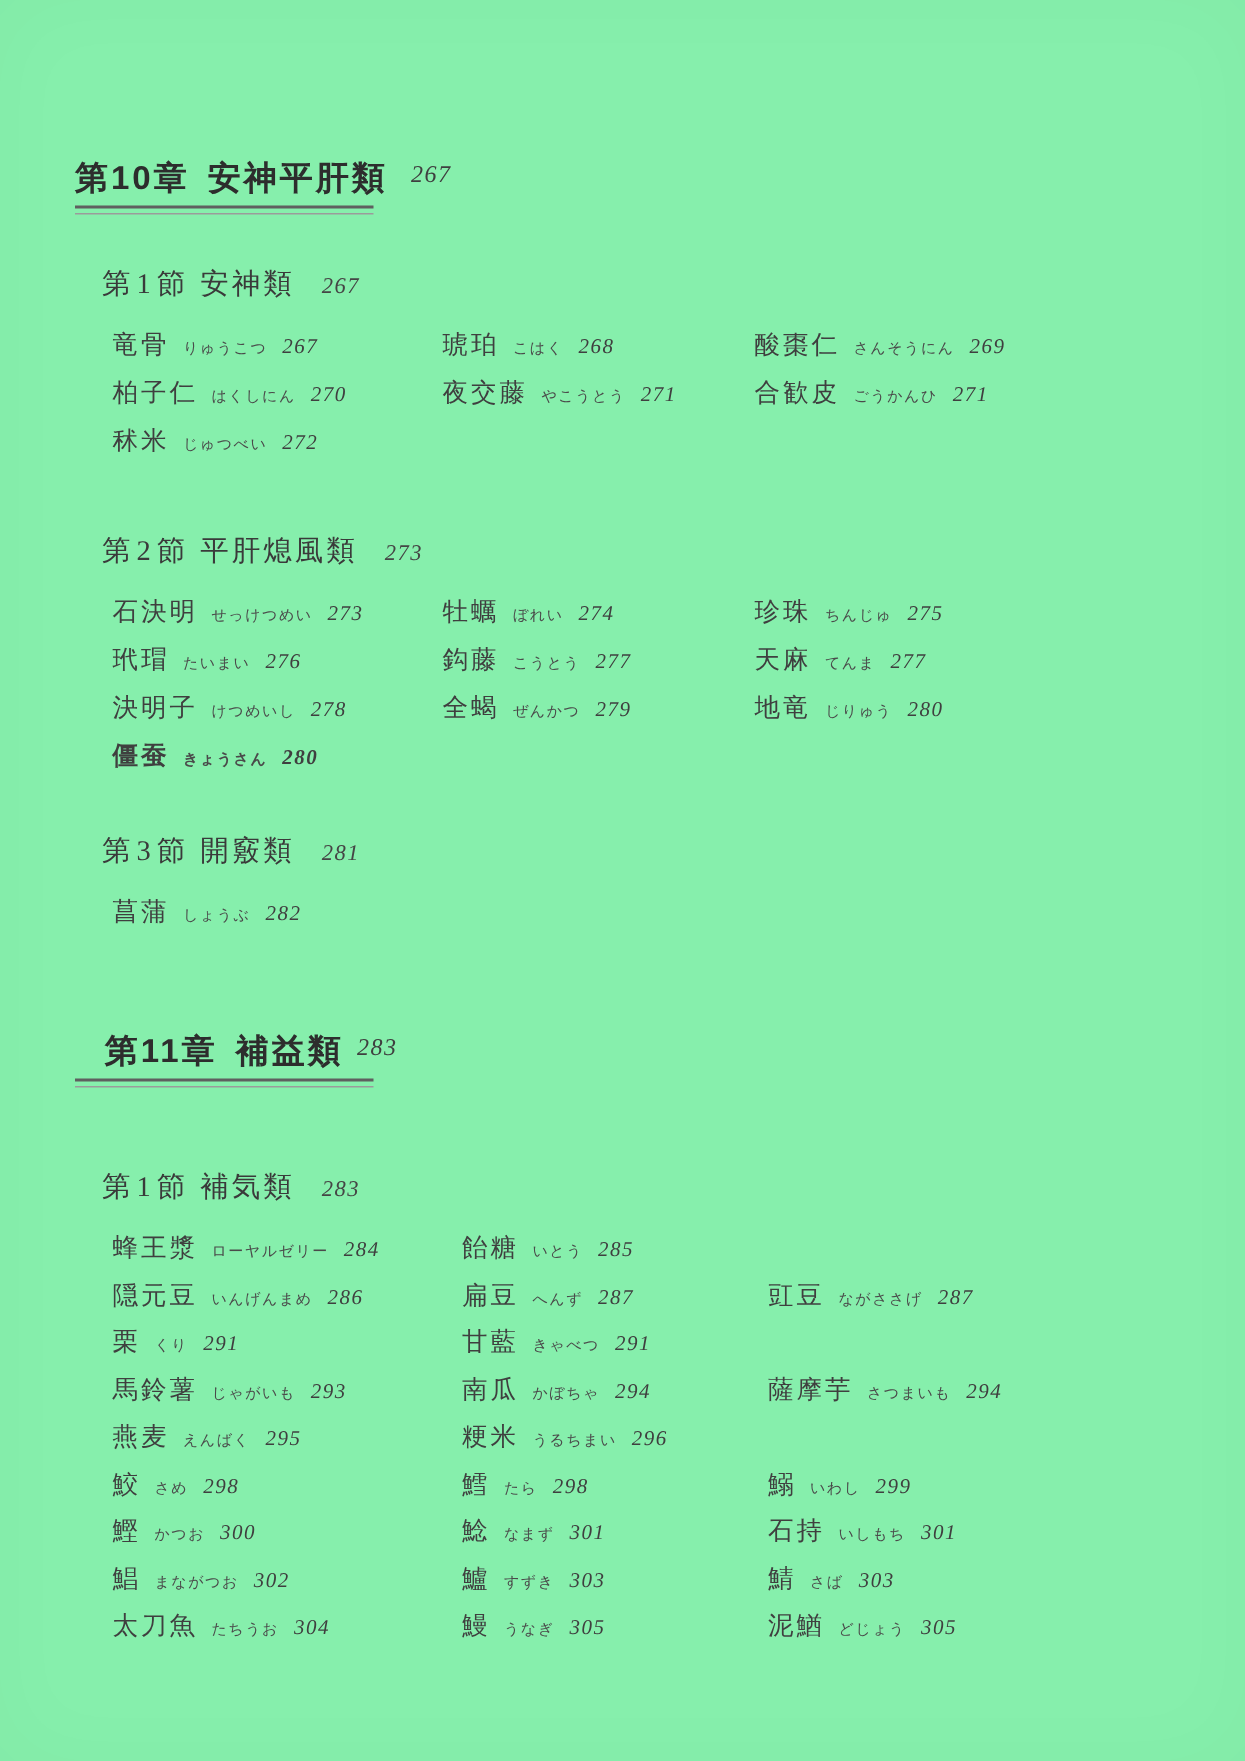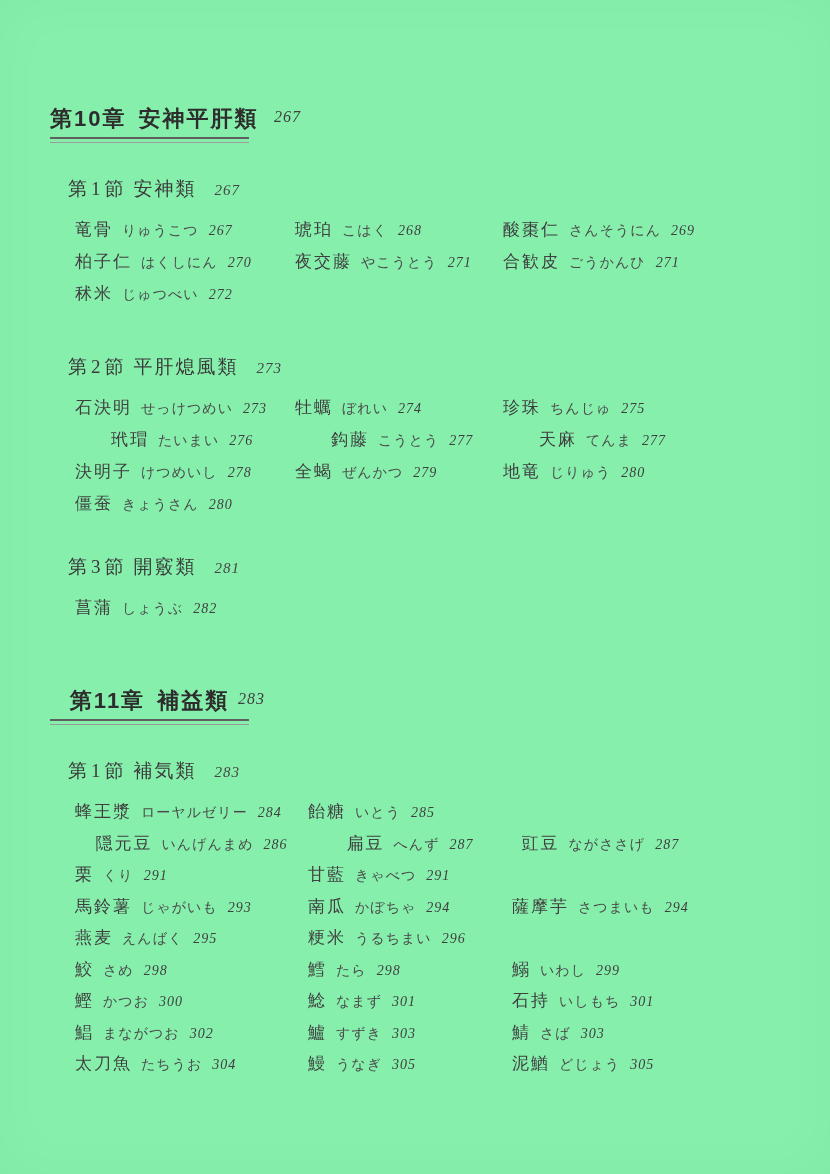--- a/index.html
+++ b/index.html
@@ -71,21 +71,21 @@
     display:grid;
     align-items:baseline;
   }
   .entry{white-space:nowrap;}
   .kanji{
     font-size:17px;
     color:#3f3f3f;
     letter-spacing:2px;
   }
   .kana{
-    font-size:14px;
+    font-size:10px;
     color:#4a4a4a;
     letter-spacing:1px;
     margin-left:9px;
   }
   .pnum{
     font-style:italic;
     font-size:14px;
     color:#3f3f3f;
     margin-left:10px;
     letter-spacing:1px;
@@ -144,21 +144,21 @@
             <span class="entry">
     <span class="kanji">石決明</span><span class="kana">せっけつめい</span><span class="pnum">273</span>
   </span>
             <span class="entry">
     <span class="kanji">牡蠣</span><span class="kana">ぼれい</span><span class="pnum">274</span>
   </span>
             <span class="entry">
     <span class="kanji">珍珠</span><span class="kana">ちんじゅ</span><span class="pnum">275</span>
   </span>
           </div>
-          <div class="row" style="grid-template-columns: 220px 208px auto; height: 32px; margin-left: 36px;">
+          <div class="row" style="grid-template-columns: 220px 208px auto; height: 32px;">
             <span class="entry">
     <span class="kanji">玳瑁</span><span class="kana">たいまい</span><span class="pnum">276</span>
   </span>
             <span class="entry">
     <span class="kanji">鈎藤</span><span class="kana">こうとう</span><span class="pnum">277</span>
   </span>
             <span class="entry">
     <span class="kanji">天麻</span><span class="kana">てんま</span><span class="pnum">277</span>
   </span>
           </div>
@@ -166,21 +166,21 @@
             <span class="entry">
     <span class="kanji">決明子</span><span class="kana">けつめいし</span><span class="pnum">278</span>
   </span>
             <span class="entry">
     <span class="kanji">全蝎</span><span class="kana">ぜんかつ</span><span class="pnum">279</span>
   </span>
             <span class="entry">
     <span class="kanji">地竜</span><span class="kana">じりゅう</span><span class="pnum">280</span>
   </span>
           </div>
-          <div class="row" style="grid-template-columns: 220px 208px auto; height: 32px;">
+          <div class="row" style="grid-template-columns: 220px 208px auto; height: 32px; font-weight: bold;">
             <span class="entry">
     <span class="kanji">僵蚕</span><span class="kana">きょうさん</span><span class="pnum">280</span>
   </span>
           </div>
         </div>
   </div>
       <div class="section" style="top: 554px;">
     <div class="section-heading">
       <span class="sec-no">第3節</span><span class="sec-name">開竅類</span><span class="sec-page">281</span>
     </div>
@@ -190,34 +190,34 @@
     <span class="kanji">菖蒲</span><span class="kana">しょうぶ</span><span class="pnum">282</span>
   </span>
           </div>
         </div>
   </div>
       <div class="chapter-heading" style="top: 686px; text-align: center;">
     <span class="ch-title"><span class="ch-no">第11章</span><span class="ch-name">補益類</span></span>
     <div class="dbl-underline"></div>
     <span class="ch-page" style="left: 188px;">283</span>
   </div>
-      <div class="section" style="top: 758px;">
+      <div class="section" style="top: 778px;">
     <div class="section-heading">
       <span class="sec-no">第1節</span><span class="sec-name">補気類</span><span class="sec-page">283</span>
     </div>
     <div class="rows">
           <div class="row" style="grid-template-columns: 233px 204px auto; height: 31.5px;">
             <span class="entry">
     <span class="kanji">蜂王漿</span><span class="kana">ローヤルゼリー</span><span class="pnum">284</span>
   </span>
             <span class="entry">
     <span class="kanji">飴糖</span><span class="kana">いとう</span><span class="pnum">285</span>
   </span>
           </div>
-          <div class="row" style="grid-template-columns: 233px 204px auto; height: 31.5px; text-align: center;">
+          <div class="row" style="grid-template-columns: 233px 204px auto; height: 31.5px;">
             <span class="entry">
     <span class="kanji">隠元豆</span><span class="kana">いんげんまめ</span><span class="pnum">286</span>
   </span>
             <span class="entry">
     <span class="kanji">扁豆</span><span class="kana">へんず</span><span class="pnum">287</span>
   </span>
             <span class="entry">
     <span class="kanji">豇豆</span><span class="kana">ながささげ</span><span class="pnum">287</span>
   </span>
           </div>

